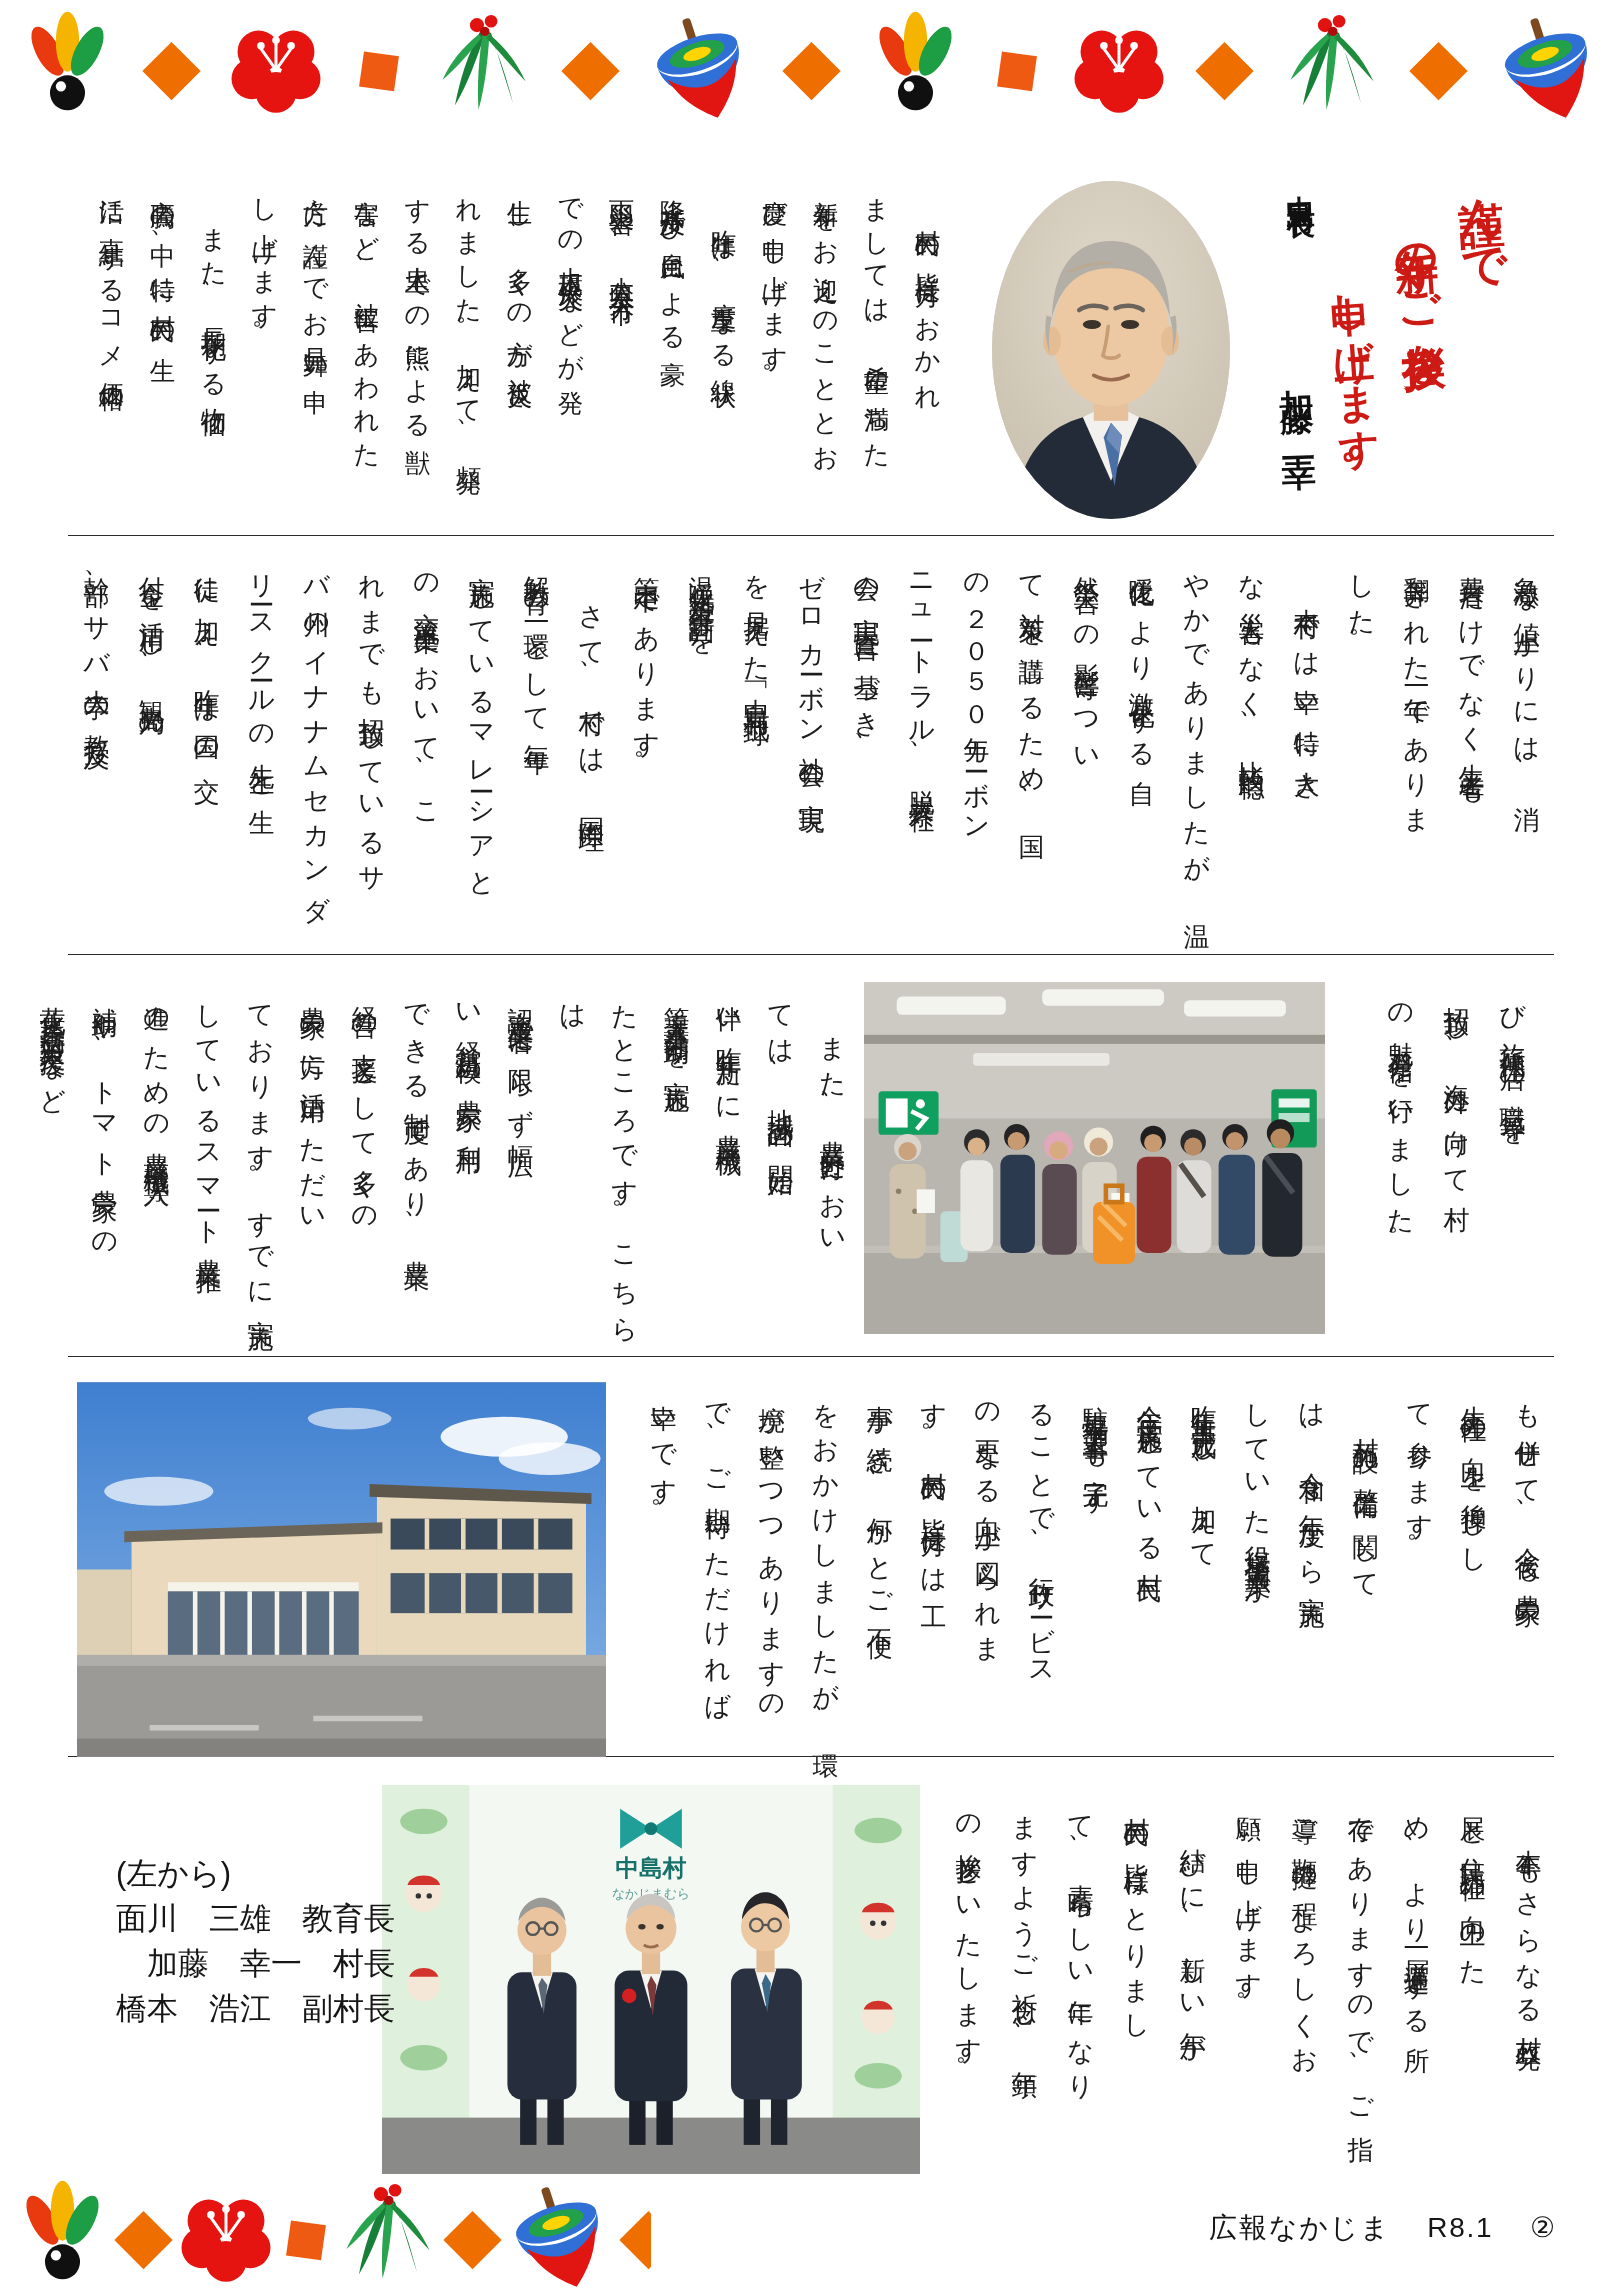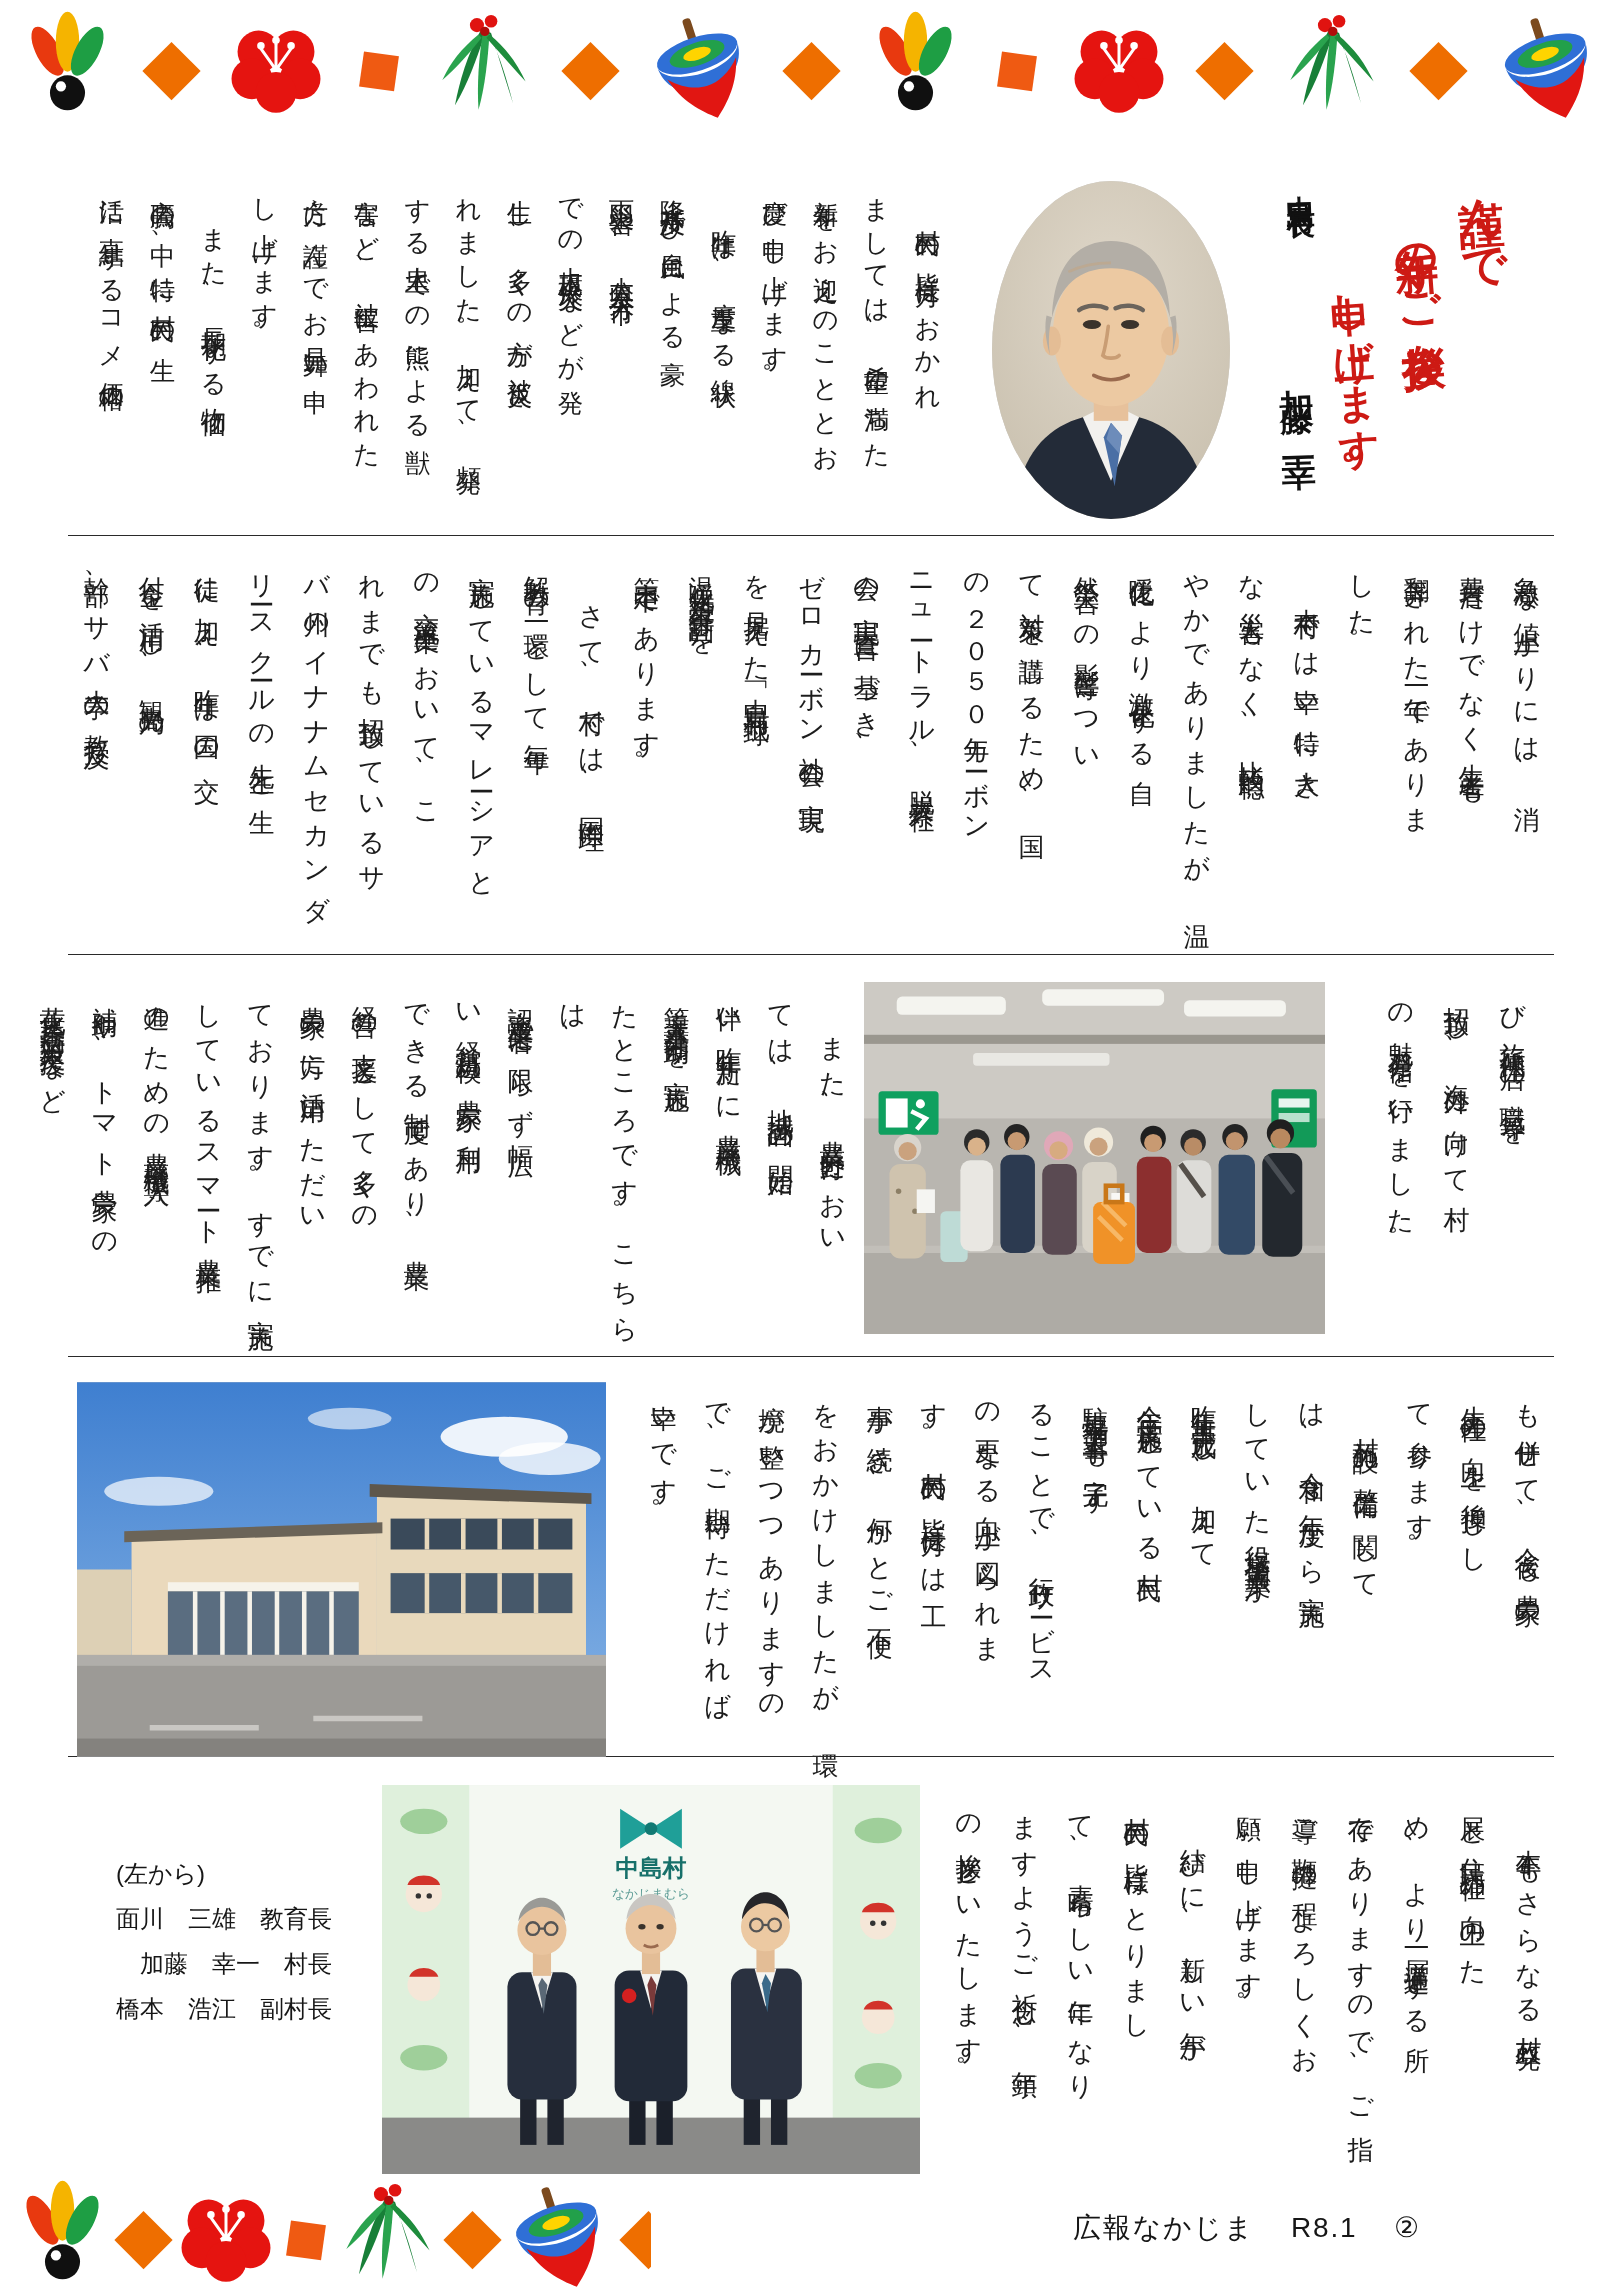--- a/index.html
+++ b/index.html
@@ -26,24 +26,24 @@
   .rule{left:68px;width:1486px;height:0;border-top:1.8px solid #2a2a2a;}
   .r1{top:535px}.r2{top:954px}.r3{top:1356px}.r4{top:1756px}
   
   .photo{overflow:hidden;background:#ccc;font-family:Liberation Mono, monospace;}
   .portrait{left:992px;top:181px;width:238px;height:338px;border-radius:50%;}
   .ph1{left:864px;top:982px;width:461px;height:352px;}
   .ph2{left:77px;top:1382px;width:529px;height:375px;}
   .ph3{left:382px;top:1785px;width:538px;height:389px;}
   .photo svg{display:block;width:100%;height:100%;}
   
-  .caption{left:116px;top:1851px;width:300px;font-size:24px;line-height:45px;color:#161616;}
+  .caption{left:116px;top:1851px;width:300px;font-size:31px;line-height:45px;color:#161616;}
   .caption div{white-space:pre;}
   
-  .footer{left:1046px;top:2209px;width:511px;font-size:28px;color:#161616;letter-spacing:1.8px;}
+  .footer{left:1046px;top:2209px;width:511px;text-align:right;font-size:28px;color:#161616;letter-spacing:1.8px;}
   .footer span{margin-left:27px;}
   
   .decor{display:flex;justify-content:space-between;align-items:flex-start;}
   .decor-top{left:20px;top:11px;width:1584px;height:120px;}
   .decor-bottom{left:14.5px;top:2180px;width:636px;height:114px;overflow:hidden;}
   .di{display:block;flex:0 0 auto;}
   .di svg{display:block;width:100%;height:auto;}
   .di-hane{width:95px;}
   .di-ume{width:98px;margin-top:5.5px;}
   .di-take{width:102px;}

